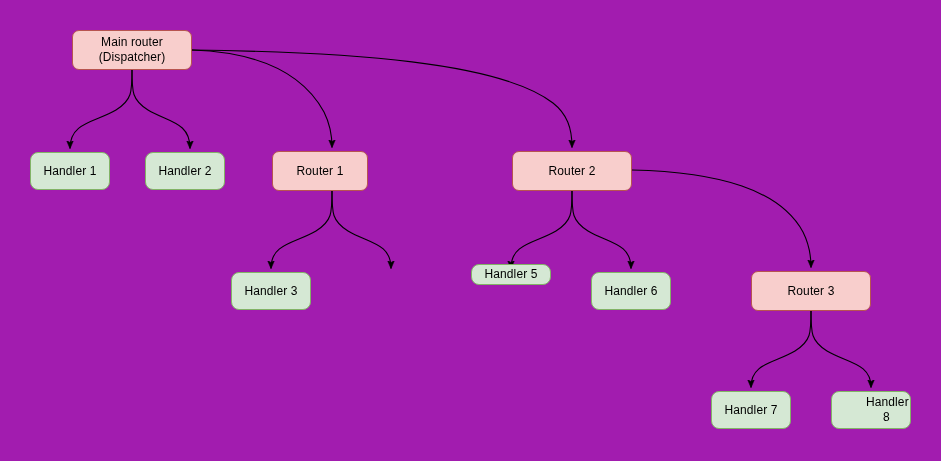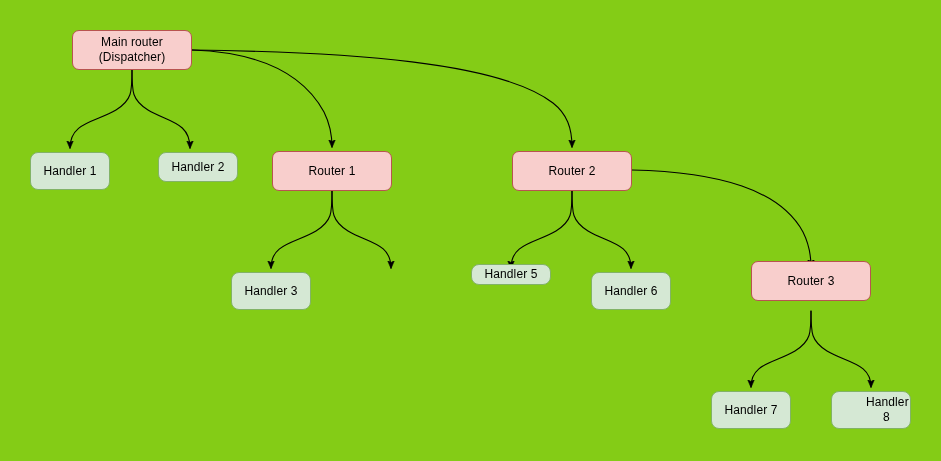--- a/index.html
+++ b/index.html
@@ -8,21 +8,21 @@
     padding: 0;
     background: #ffffff;
   }
   body {
     font-family: "Liberation Sans", sans-serif;
   }
   #diagram-canvas {
     position: relative;
     width: 941px;
     height: 461px;
-    background: #84cc16;
+    background: #a21caf;
     overflow: hidden;
   }
   #edge-layer {
     position: absolute;
     left: 0;
     top: 0;
     width: 941px;
     height: 461px;
     pointer-events: none;
   }
@@ -96,46 +96,46 @@
 
   <div class="node router" style="left:72px; top:30px; width:120px; height:40px;">
     <span class="node-label">Main router
 (Dispatcher)</span>
   </div>
 
   <div class="node handler" style="left:30px; top:152px; width:80px; height:38px;">
     <span class="node-label">Handler 1</span>
   </div>
 
-  <div class="node handler" style="left:158px; top:152px; width:80px; height:30px;align-items:center;">
+  <div class="node handler" style="left:145px; top:152px; width:80px; height:38px;align-items:center;">
     <span class="node-label">Handler 2</span>
   </div>
 
-  <div class="node router" style="left:272px; top:151px; width:120px; height:40px;">
+  <div class="node router" style="left:272px; top:151px; width:96px; height:40px;">
     <span class="node-label">Router 1</span>
   </div>
 
   <div class="node router" style="left:512px; top:151px; width:120px; height:40px;">
     <span class="node-label">Router 2</span>
   </div>
 
   <div class="node handler" style="left:231px; top:272px; width:80px; height:38px;align-items:center;">
     <span class="node-label">Handler 3</span>
   </div>
 
 
   <div class="node handler" style="left:471px; top:264px; width:80px; height:21px;">
     <span class="node-label">Handler 5</span>
   </div>
 
   <div class="node handler" style="left:591px; top:272px; width:80px; height:38px;">
     <span class="node-label">Handler 6</span>
   </div>
 
-  <div class="node router" style="left:751px; top:261px; width:120px; height:40px;">
+  <div class="node router" style="left:751px; top:271px; width:120px; height:40px;">
     <span class="node-label">Router 3</span>
   </div>
 
   <div class="node handler" style="left:711px; top:391px; width:80px; height:38px;">
     <span class="node-label">Handler 7</span>
   </div>
 
   <div class="node handler" style="left:831px; top:391px; width:80px; height:38px;padding-left:31px;">
     <span class="node-label">Handler 8</span>
   </div>

